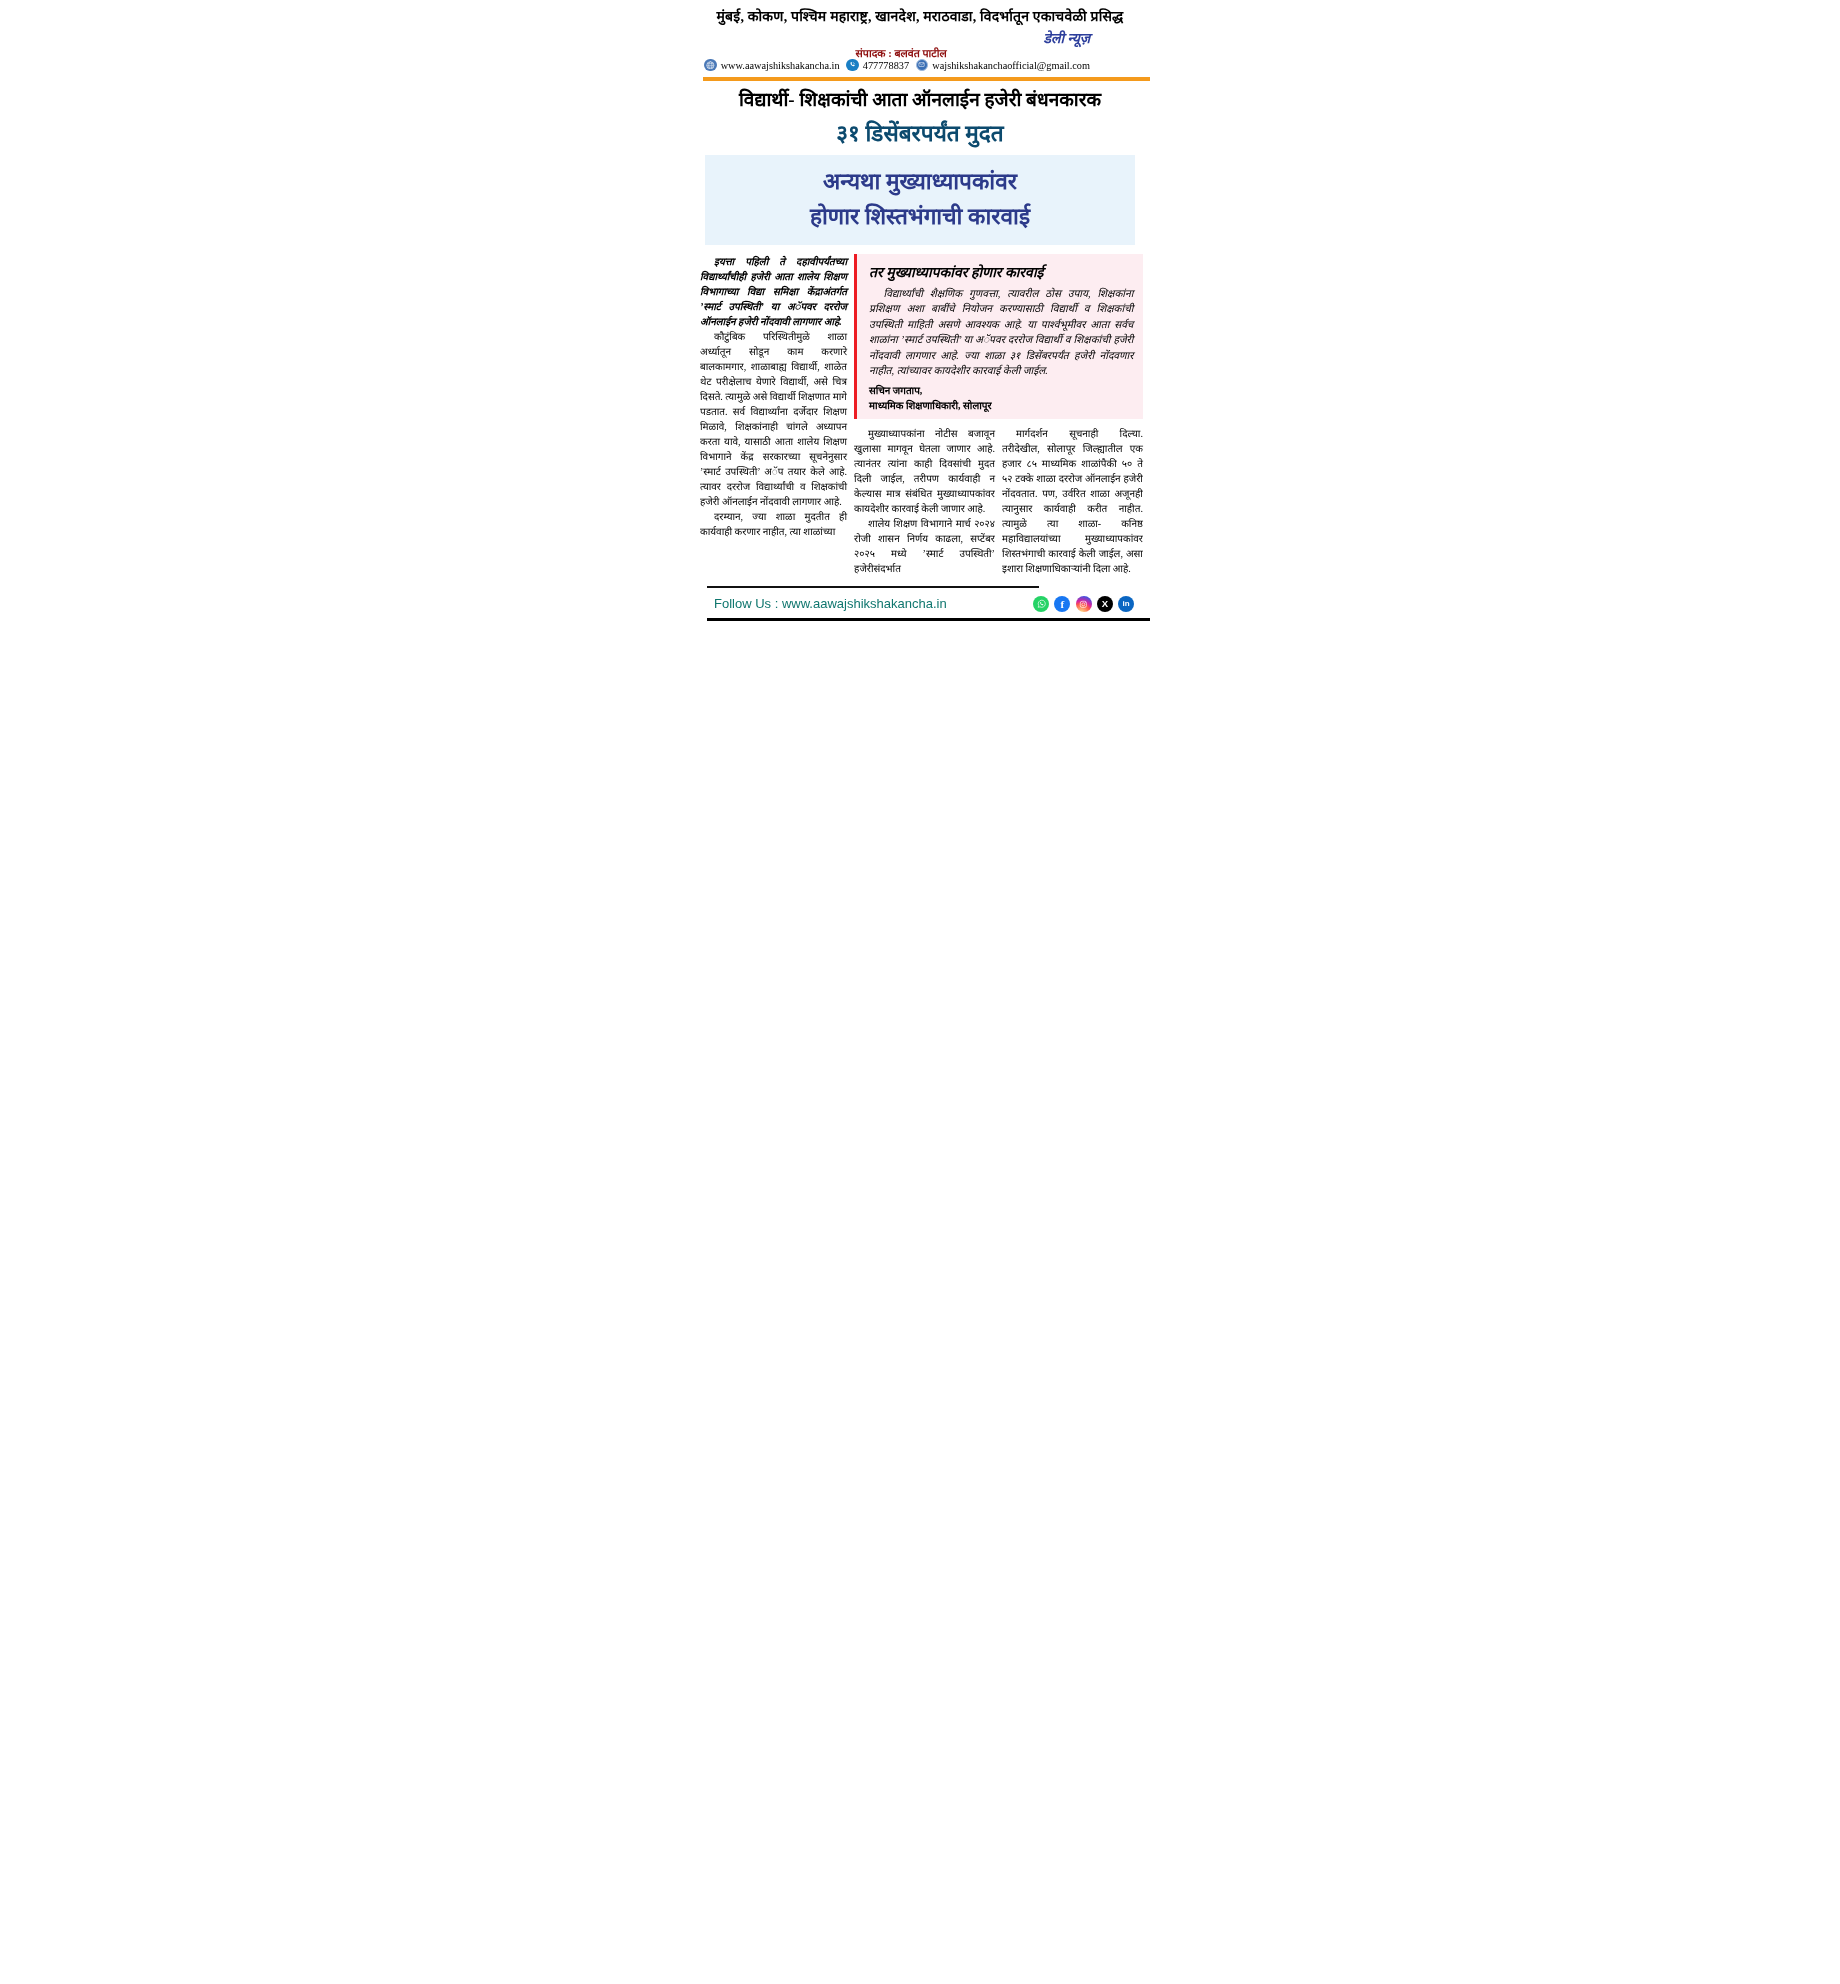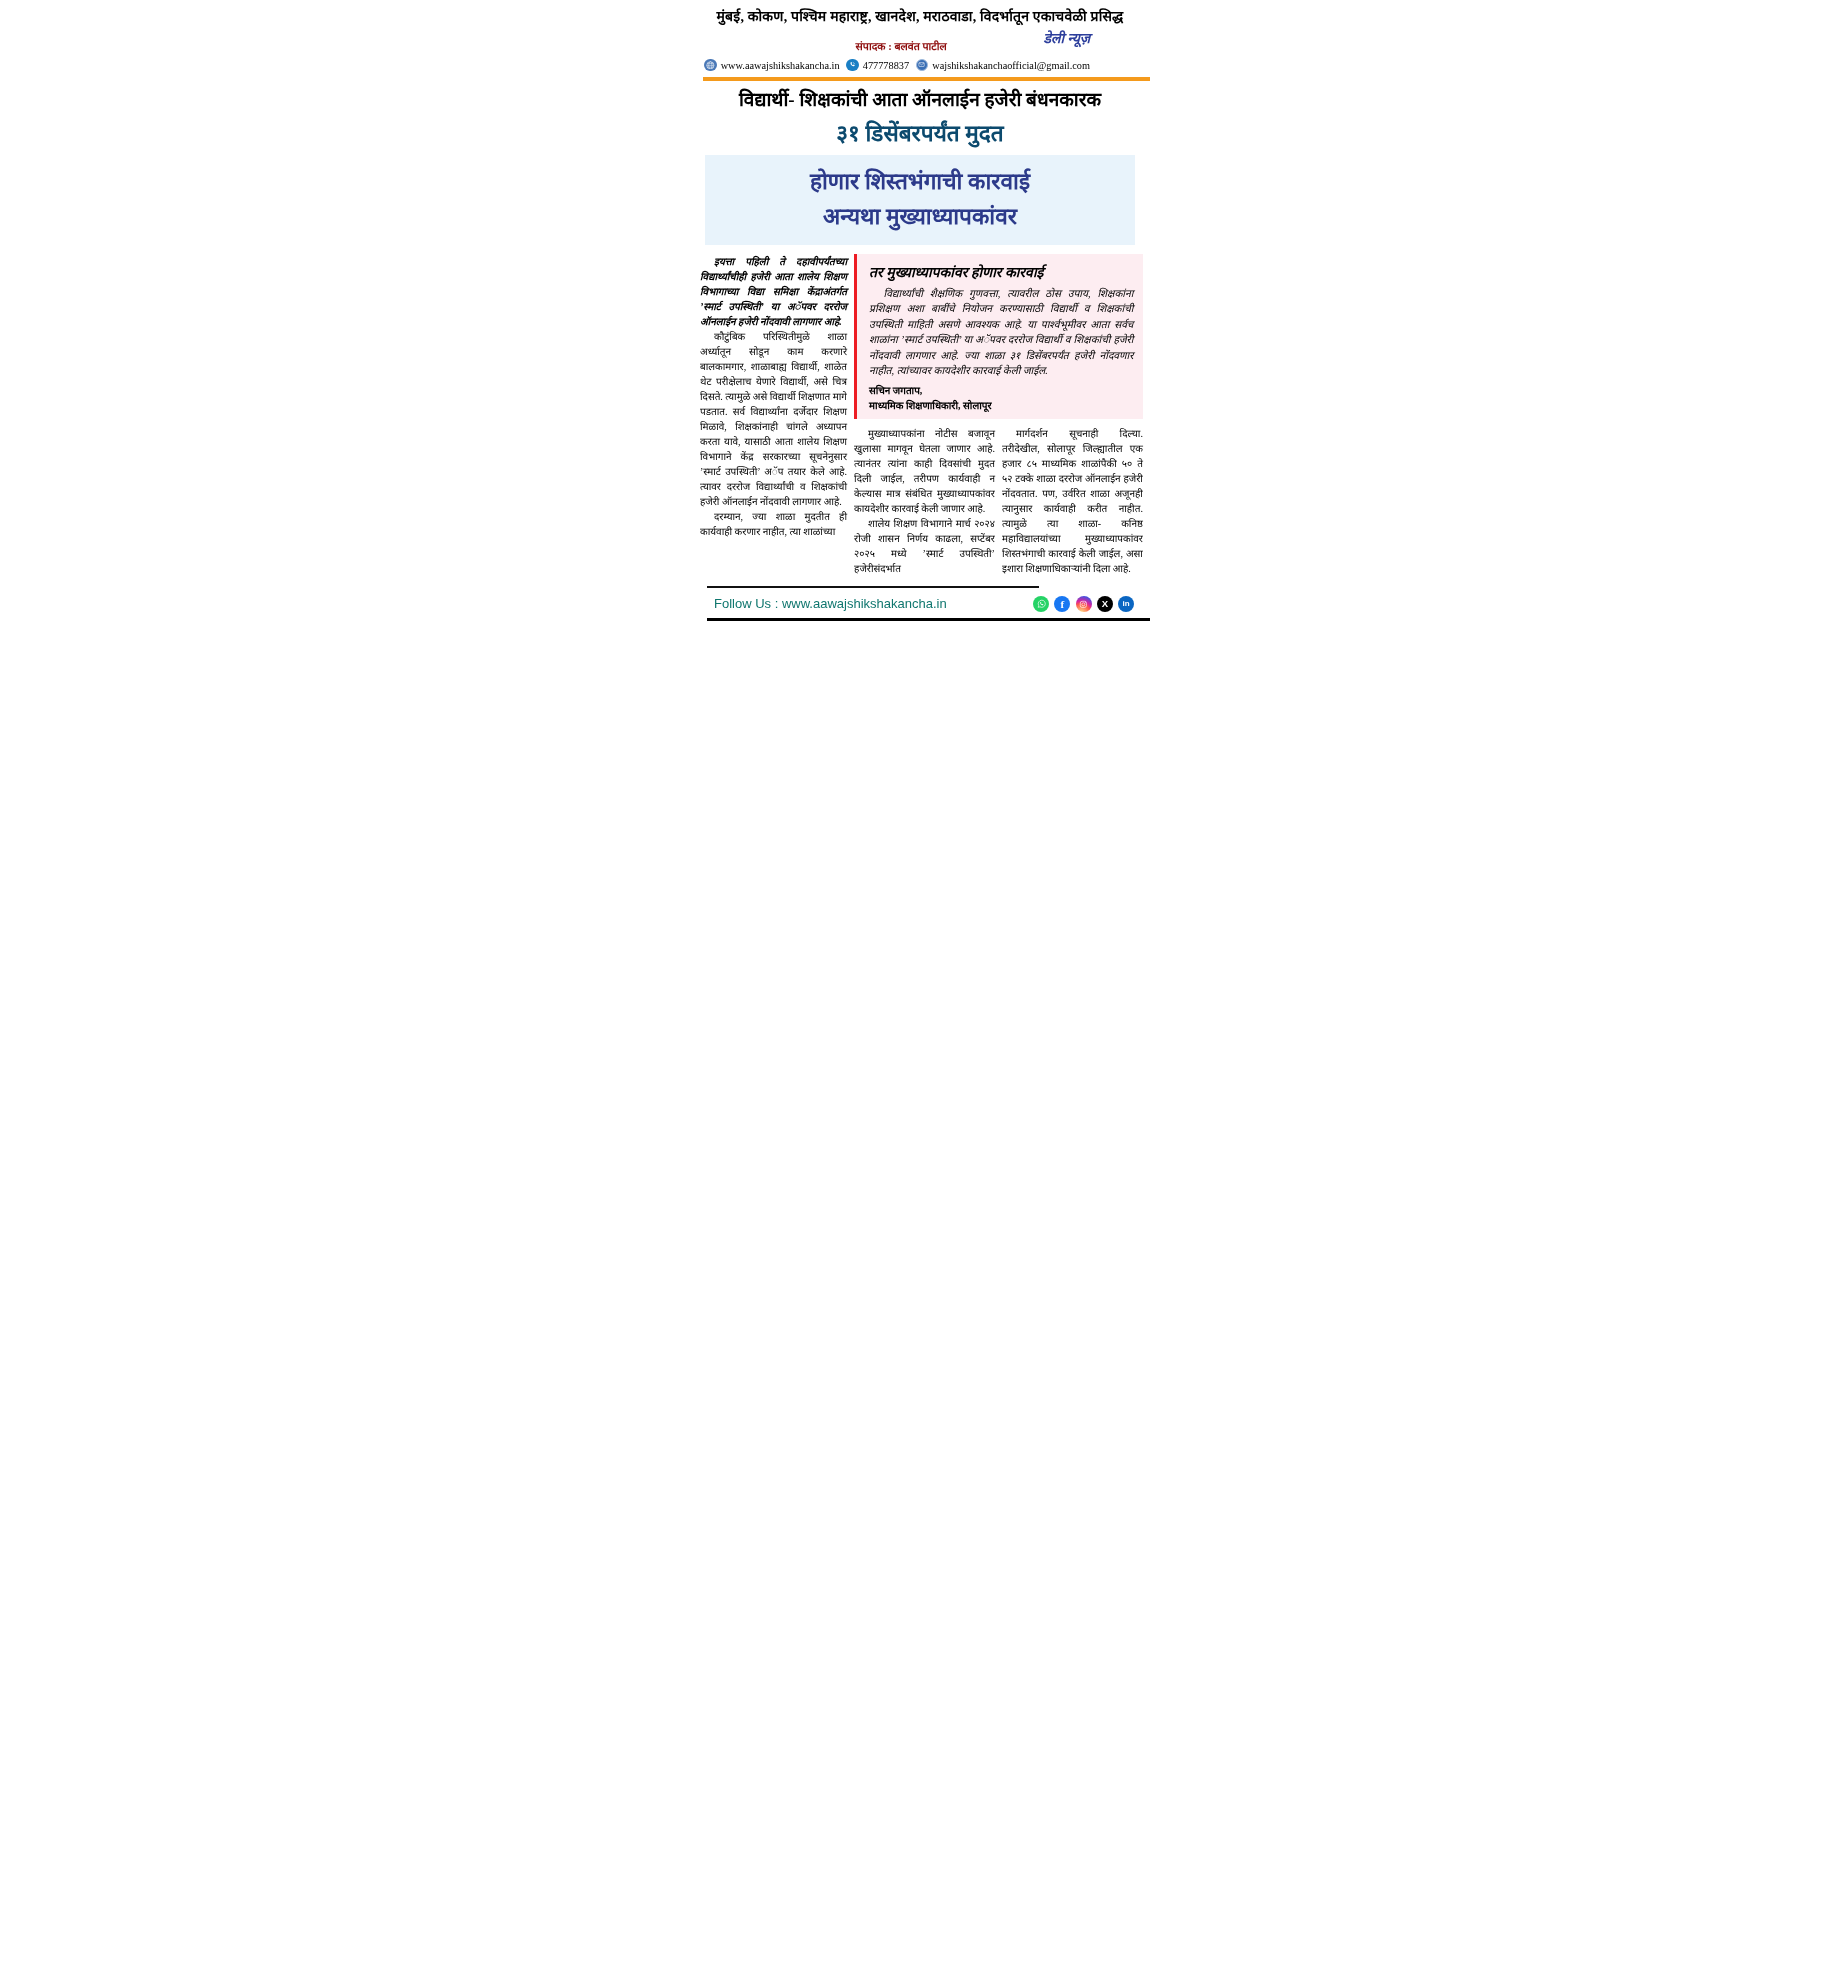--- a/index.html
+++ b/index.html
@@ -6,21 +6,21 @@
   html,body { background:#ffffff; }
   body { font-family:"Liberation Serif","DejaVu Serif",serif; color:#000; }
   .page { width:460px; min-height:624px; margin:0 auto; background:#fff; position:relative; overflow:hidden; }
 
   .tagline { margin-top:6.4px; text-align:center; font-size:14px; font-weight:bold; letter-spacing:0.2px; }
 
   .masthead-title { margin-top:1.6px; text-align:center; color:#ed1c24; font-size:44px; font-weight:bold; line-height:1.05;
                     font-family:"Liberation Serif","DejaVu Serif",serif; text-shadow:0.4px 0.4px 0 #c71420; }
 
   .mast-sub { position:relative; height:25.4px; margin-top:0.8px; }
-  .editor   { position:absolute; left:36%; top:13px; color:#8e0e0e; font-size:10.7px; font-weight:bold; }
+  .editor   { position:absolute; left:36%; top:20px; color:#8e0e0e; font-size:10.7px; font-weight:bold; }
   .edition  { position:absolute; right:13%; top:1.6px;  color:#2c3e9c; font-size:14px; font-weight:bold; font-style:italic; }
 
   .contact-row { display:flex; align-items:center; margin:7.1px 60px 0 14px; font-size:10.3px; }
   .contact-item { display:flex; align-items:center; gap:4px; }
   .contact-item.phone { margin-left:auto; }
   .contact-item.email { margin-left:auto; }
   .cicon { width:12.7px; height:12.7px; border-radius:50%; display:inline-flex; align-items:center; justify-content:center; flex:none; }
   .cicon svg { display:block; }
   .globe { background:#4b79b7; }
   .phone-ic { background:#1a7fc4; }
@@ -110,22 +110,22 @@
     </span>
   </div>
 
   <div class="orange-divider"></div>
 
   <div class="kicker">विद्यार्थी- शिक्षकांची आता ऑनलाईन हजेरी बंधनकारक</div>
 
   <div class="deadline">३१ डिसेंबरपर्यंत मुदत</div>
 
   <div class="main-box">
+    <div class="line">अन्यथा मुख्याध्यापकांवर</div>
     <div class="line">होणार शिस्तभंगाची कारवाई</div>
-    <div class="line">अन्यथा मुख्याध्यापकांवर</div>
   </div>
 
   <div class="body-section">
 
     <div class="col-left">
       <p class="para lead">इयत्ता पहिली ते दहावीपर्यंतच्या विद्यार्थ्यांचीही हजेरी आता शालेय शिक्षण विभागाच्या विद्या समिक्षा केंद्राअंतर्गत ’स्मार्ट उपस्थिती’ या अॅपवर दररोज ऑनलाईन हजेरी नोंदवावी लागणार आहे.</p>
       <p class="para">कौटुंबिक परिस्थितीमुळे शाळा अर्ध्यातून सोडून काम करणारे बालकामगार, शाळाबाह्य विद्यार्थी, शाळेत थेट परीक्षेलाच येणारे विद्यार्थी, असे चित्र दिसते. त्यामुळे असे विद्यार्थी शिक्षणात मागे पडतात. सर्व विद्यार्थ्यांना दर्जेदार शिक्षण मिळावे, शिक्षकांनाही चांगले अध्यापन करता यावे, यासाठी आता शालेय शिक्षण विभागाने केंद्र सरकारच्या सूचनेनुसार ’स्मार्ट उपस्थिती’ अॅप तयार केले आहे. त्यावर दररोज विद्यार्थ्यांची व शिक्षकांची हजेरी ऑनलाईन नोंदवावी लागणार आहे.</p>
       <p class="para">दरम्यान, ज्या शाळा मुदतीत ही कार्यवाही करणार नाहीत, त्या शाळांच्या</p>
     </div>
 

